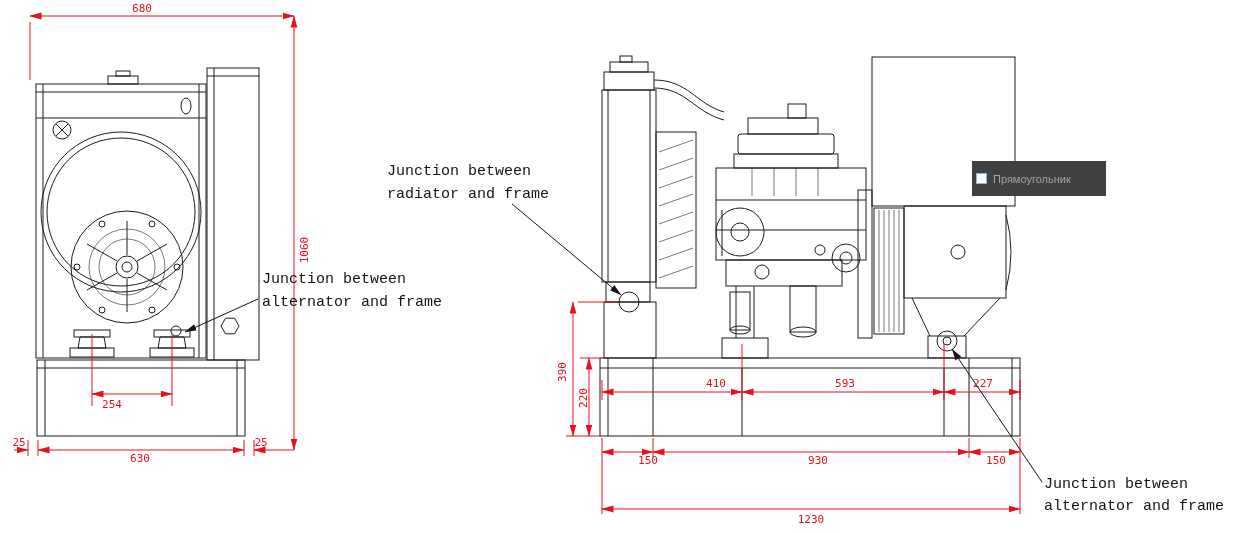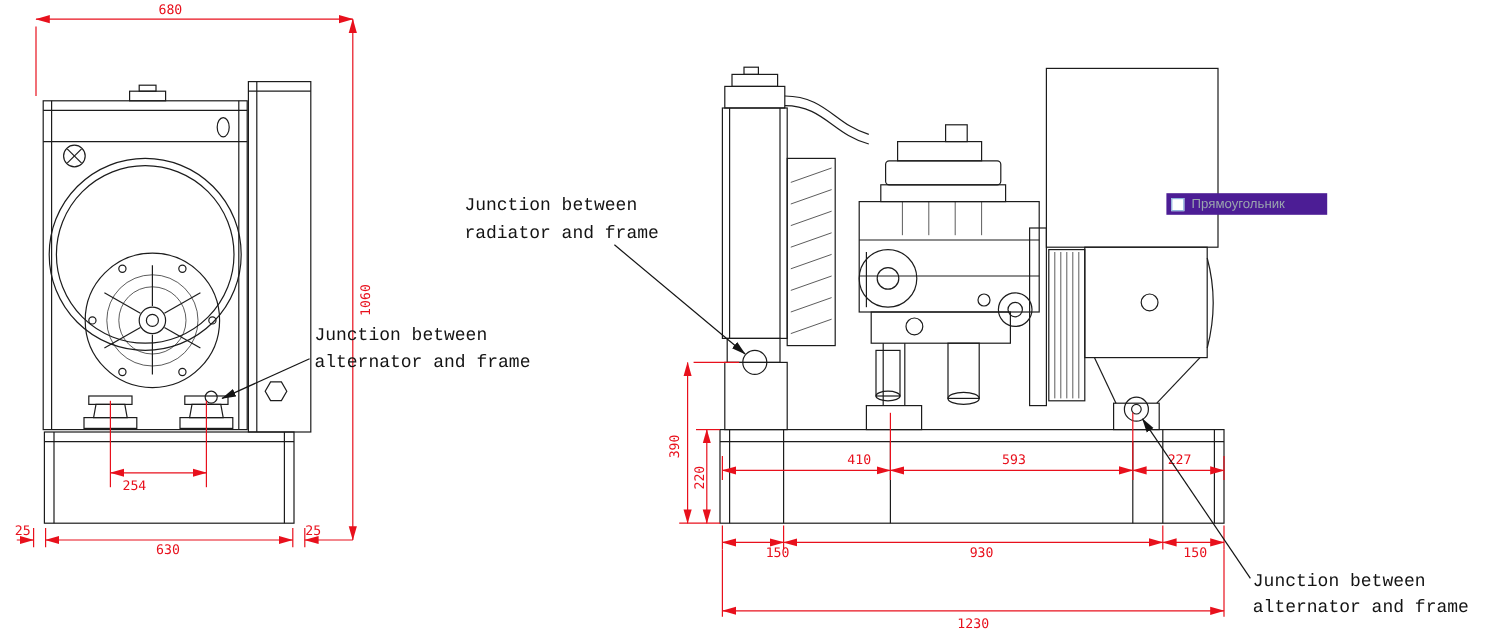--- a/index.html
+++ b/index.html
@@ -19,22 +19,22 @@
     font: 11px "DejaVu Sans Mono", monospace;
     fill: #e8101c; stroke: none; text-anchor: middle;
   }
   text.ann {
     font: 15px "Liberation Mono", monospace;
     fill: #141414; stroke: none; text-anchor: start;
   }
   .ldr { stroke: #141414; stroke-width: 1; fill: none; }
   .tooltip {
     position: absolute; left: 972px; top: 161px;
-    width: 134px; height: 18px;
-    background: #4c1d95;
+    width: 134px; height: 35px;
+    background: #404040;
     display: flex; align-items: center;
     font: 11px "Liberation Sans", sans-serif;
     color: #9aa4ae;
     white-space: nowrap;
   }
   .tooltip-icon {
     width: 11px; height: 11px; box-sizing: border-box;
     background: #ffffff; border: 1px solid #8fb4dc;
     margin: 0 6px 0 4px; flex: 0 0 auto;
   }

